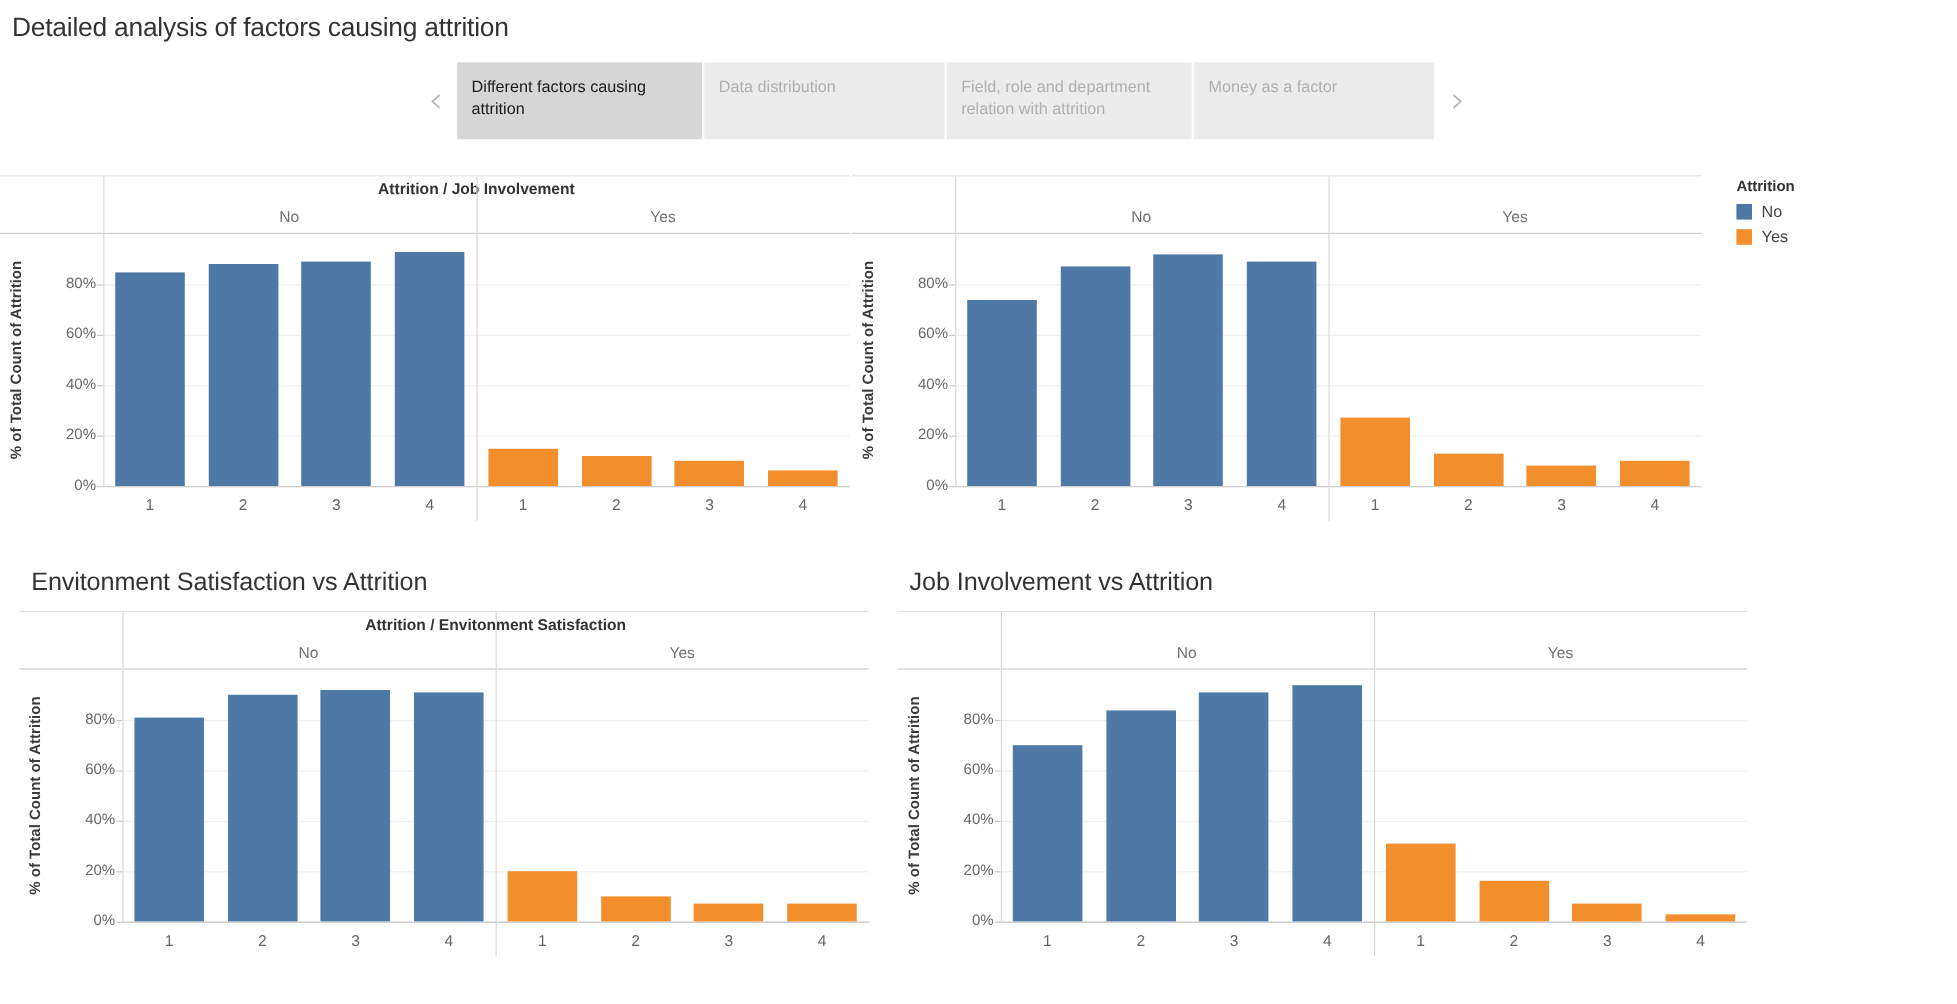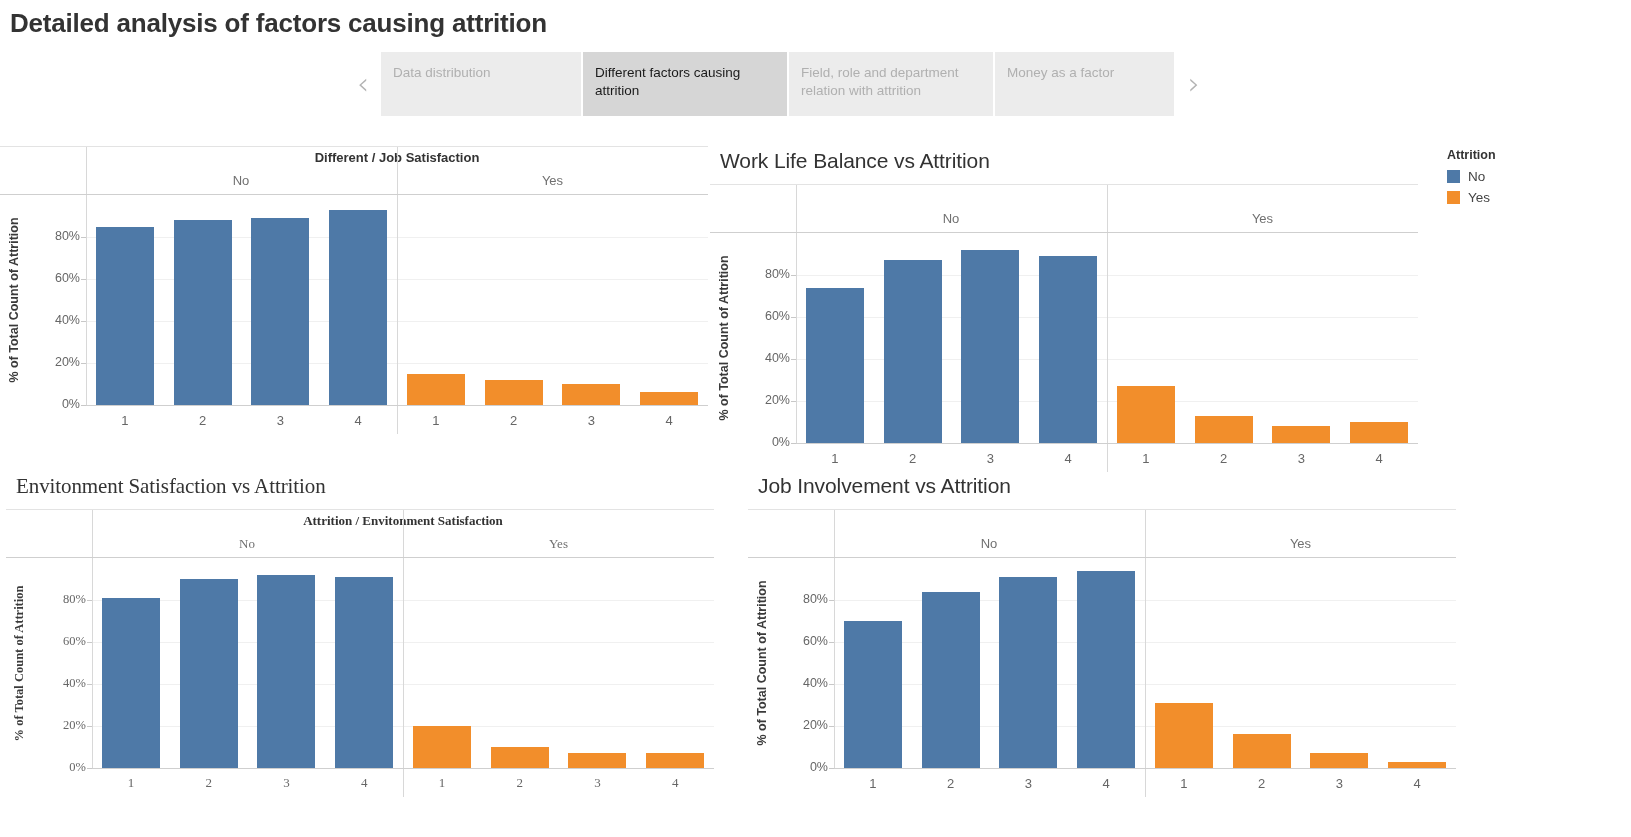--- a/index.html
+++ b/index.html
@@ -5,22 +5,22 @@
   * { box-sizing: border-box; margin: 0; padding: 0; }
   html, body {
     width: 1631px; height: 837px;
     background: #ffffff;
     font-family: "Liberation Sans", sans-serif;
     overflow: hidden;
   }
 
   
   .page-title {
-    font-size: 26px;
-    font-weight: 700;
+    font-size: 22px;
+    font-weight: 400;
     color: #333333;
     letter-spacing: -0.2px;
     padding: 6px 0 0 10px;
     height: 44px;
     line-height: 34px;
   }
 
   
   .tabstrip {
     position: absolute;
@@ -45,21 +45,21 @@
     font-size: 13.5px;
     line-height: 18px;
     color: #b0b0b0;
     background: #ececec;
     margin-right: 2px;
     overflow: hidden;
   }
   .tab.w1 { width: 200px; }
   .tab.w2 { width: 204px; }
   .tab.w3 { width: 204px; }
-  .tab.w4 { width: 179px; }
+  .tab.w4 { width: 200px; }
   .tab.active {
     background: #d6d6d6;
     color: #1a1a1a;
   }
 
   
   .legend {
     position: absolute;
     right: 10px; top: 148px;
     width: 176px;
@@ -92,21 +92,21 @@
     width: 1412px;
     height: 700px;
   }
   .panel {
     position: absolute;
     width: 708px;
     height: 324px;
   }
   .panel.p0 { left: 0px;   top: 0px; }
   .panel.p1 { left: 710px; top: 0px; }
-  .panel.p2 { left: 6px;   top: 325px; font-family: Liberation Serif, serif; }
+  .panel.p2 { left: 16px;   top: 325px; }
   .panel.p3 { left: 748px; top: 325px; }
 
   .panel-title {
     font-size: 21px;
     font-weight: 400;
     color: #333333;
     height: 38px;
     line-height: 30px;
     padding-left: 10px;
     letter-spacing: -0.1px;
@@ -259,23 +259,23 @@
   }
 </style>
 </head>
 <body>
 
 <div class="page-title">Detailed analysis of factors causing attrition</div>
 
 <div class="tabstrip">
   <div class="chevron">‹</div>
 
+  <div class="tab w2 active">Different factors causing attrition</div>
+
   <div class="tab w1">Data distribution</div>
-
-  <div class="tab w2 active">Different factors causing attrition</div>
 
   <div class="tab w3">Field, role and department relation with attrition</div>
 
   <div class="tab w4">Money as a factor</div>
 
   <div class="chevron">›</div>
 </div>
 
 <div class="legend">
   <div class="legend-title">Attrition</div>
@@ -288,21 +288,21 @@
   <div class="legend-row">
     <span class="legend-swatch" style="background: rgb(242, 142, 43);"></span>
     <span class="legend-label">Yes</span>
   </div>
 </div>
 
 <div class="grid">
 
   <div class="panel p0">
     <div class="viz">
-        <div class="field-caption">Different / Job Satisfaction</div>
+        <div class="field-caption">Attrition / Job Involvement</div>
         <div class="panelhdr hdr-no">No</div>
         <div class="panelhdr hdr-yes">Yes</div>
         <div class="hdr-rule"></div>
         <div class="hdr-vline" style="left: 86px;"></div>
         <div class="hdr-vline" style="left: 397px;"></div>
         <div class="yaxis-title">
           <span>% of Total Count of Attrition</span>
         </div>
         <div class="plot">
           <div class="axisline" style="top: 210px;"></div>
@@ -347,21 +347,20 @@
             <div class="xtick">2</div>
             <div class="xtick">3</div>
             <div class="xtick">4</div>
           </div>
           <div class="xsplit"></div>
         </div>
       </div>
   </div>
 
   <div class="panel p1">
-    <div class="panel-title">Work Life Balance vs Attrition</div>
     <div class="viz">
         <div class="panelhdr hdr-no">No</div>
         <div class="panelhdr hdr-yes">Yes</div>
         <div class="hdr-rule"></div>
         <div class="hdr-vline" style="left: 86px;"></div>
         <div class="hdr-vline" style="left: 397px;"></div>
         <div class="yaxis-title">
           <span>% of Total Count of Attrition</span>
         </div>
         <div class="plot">

